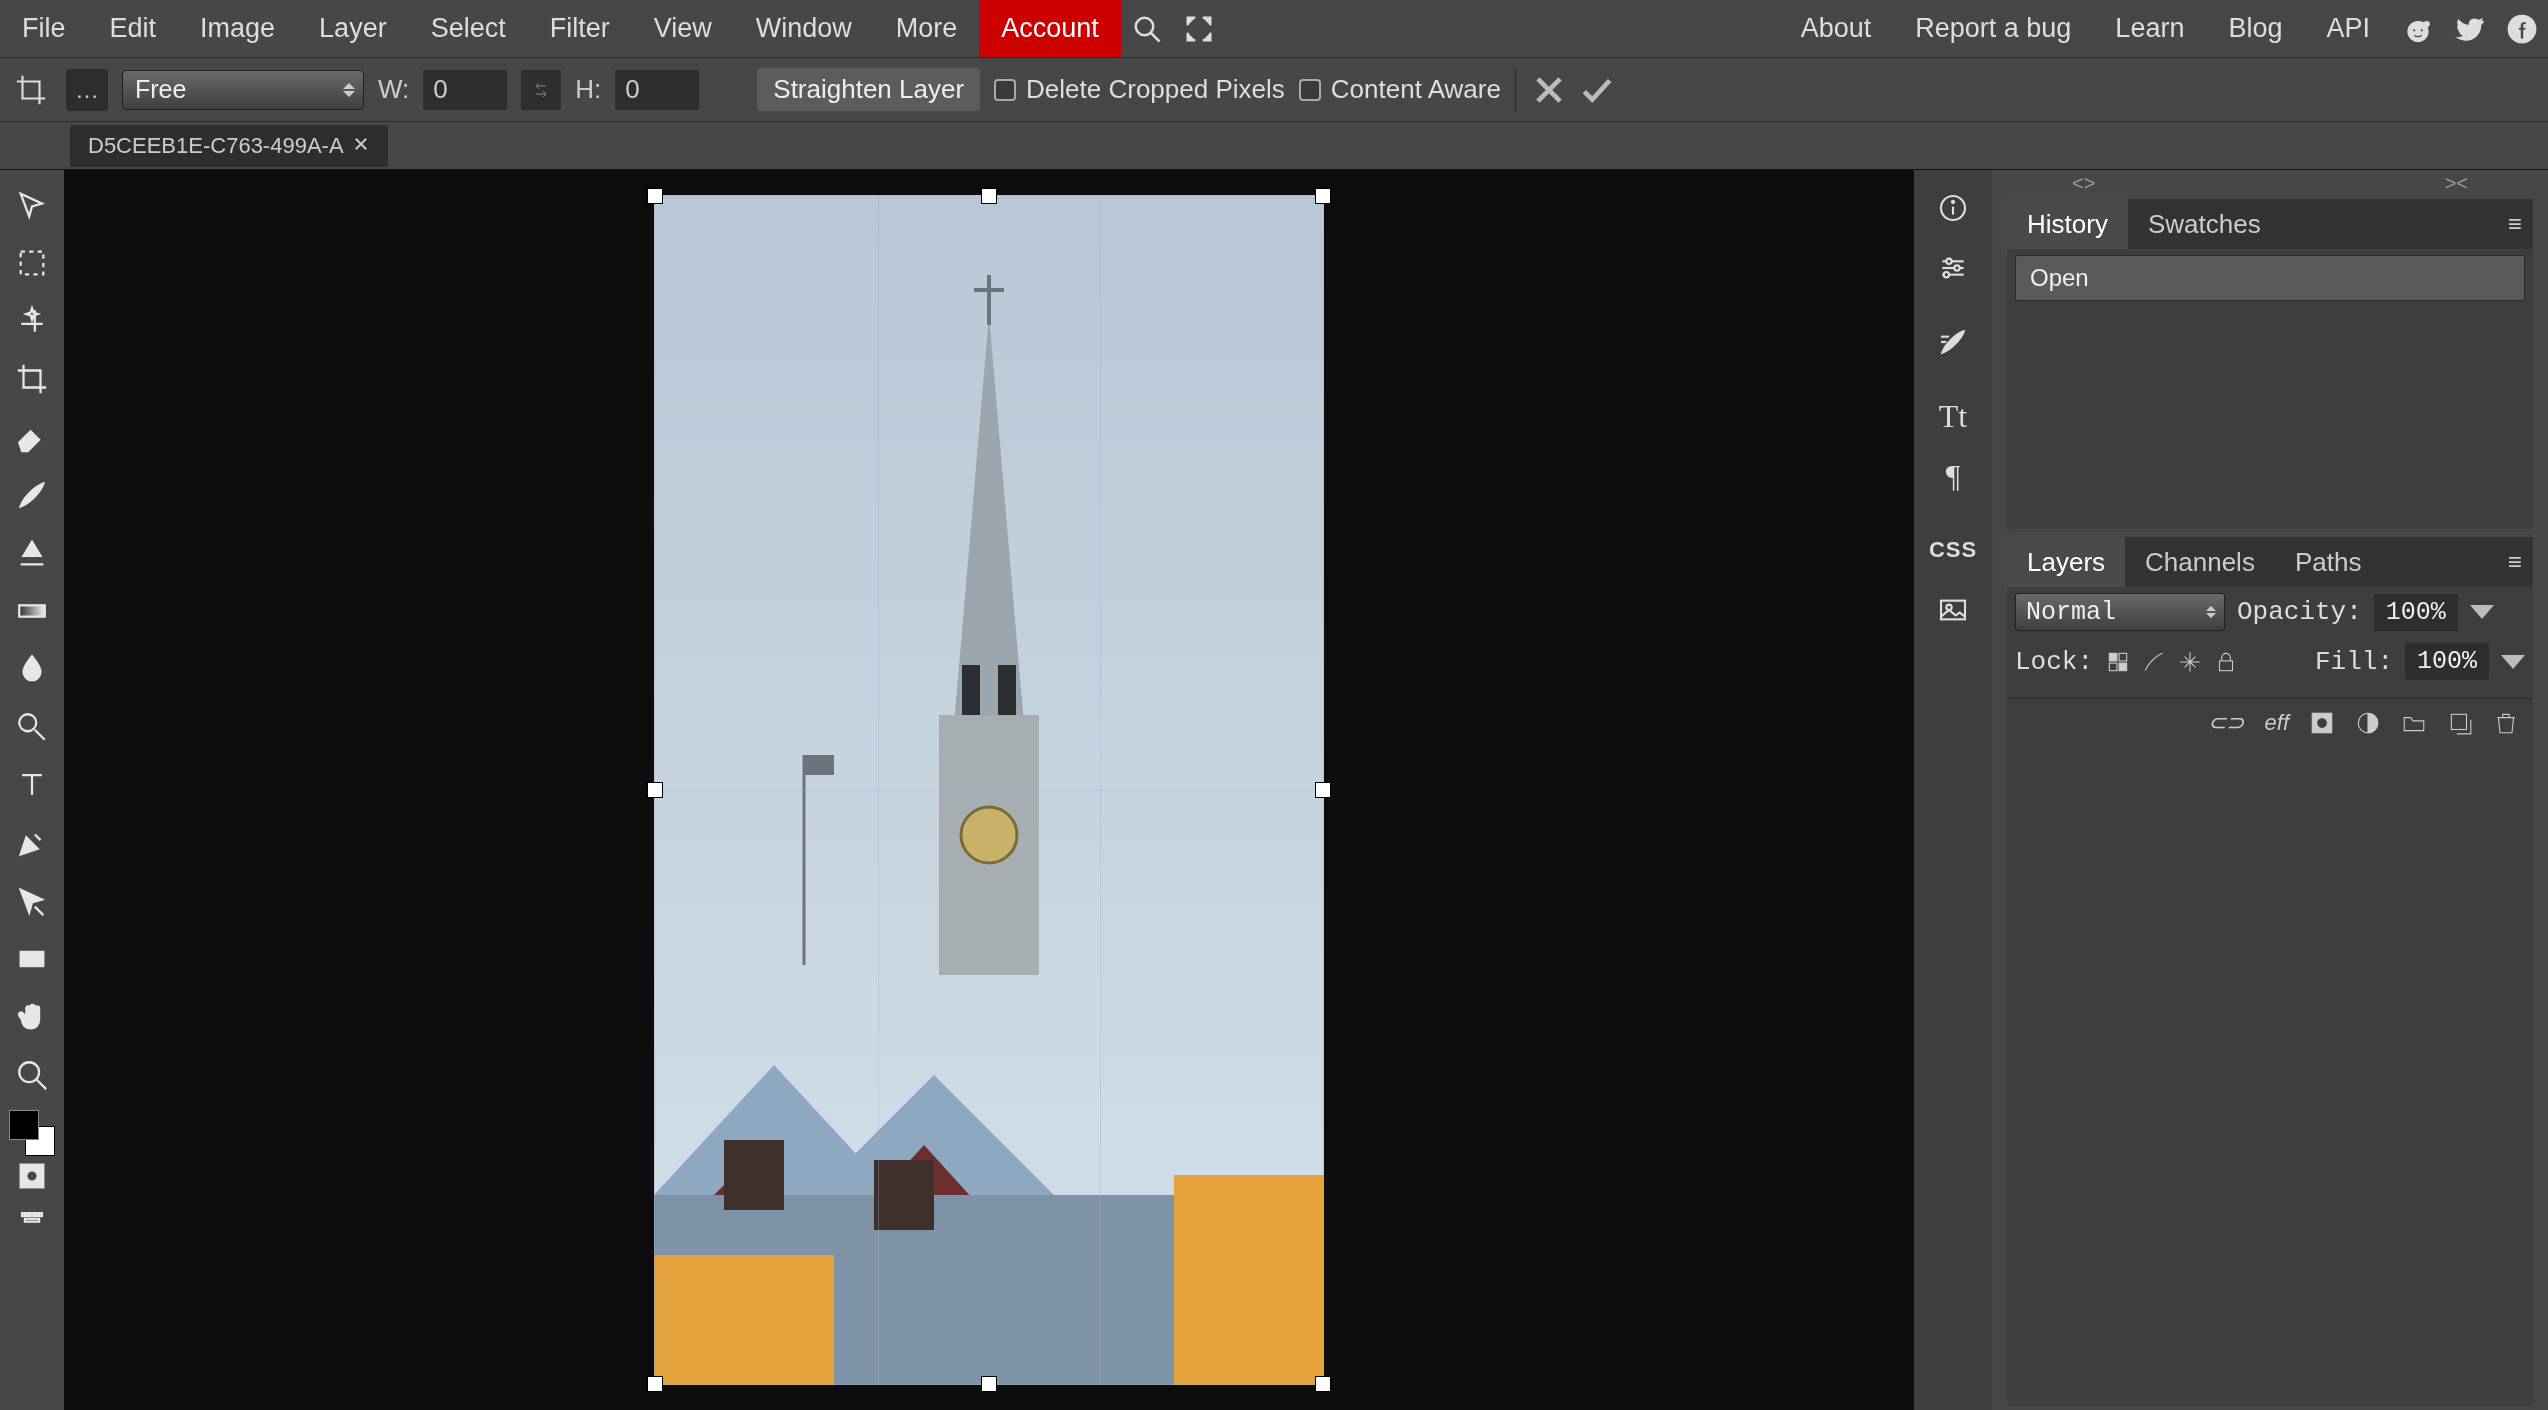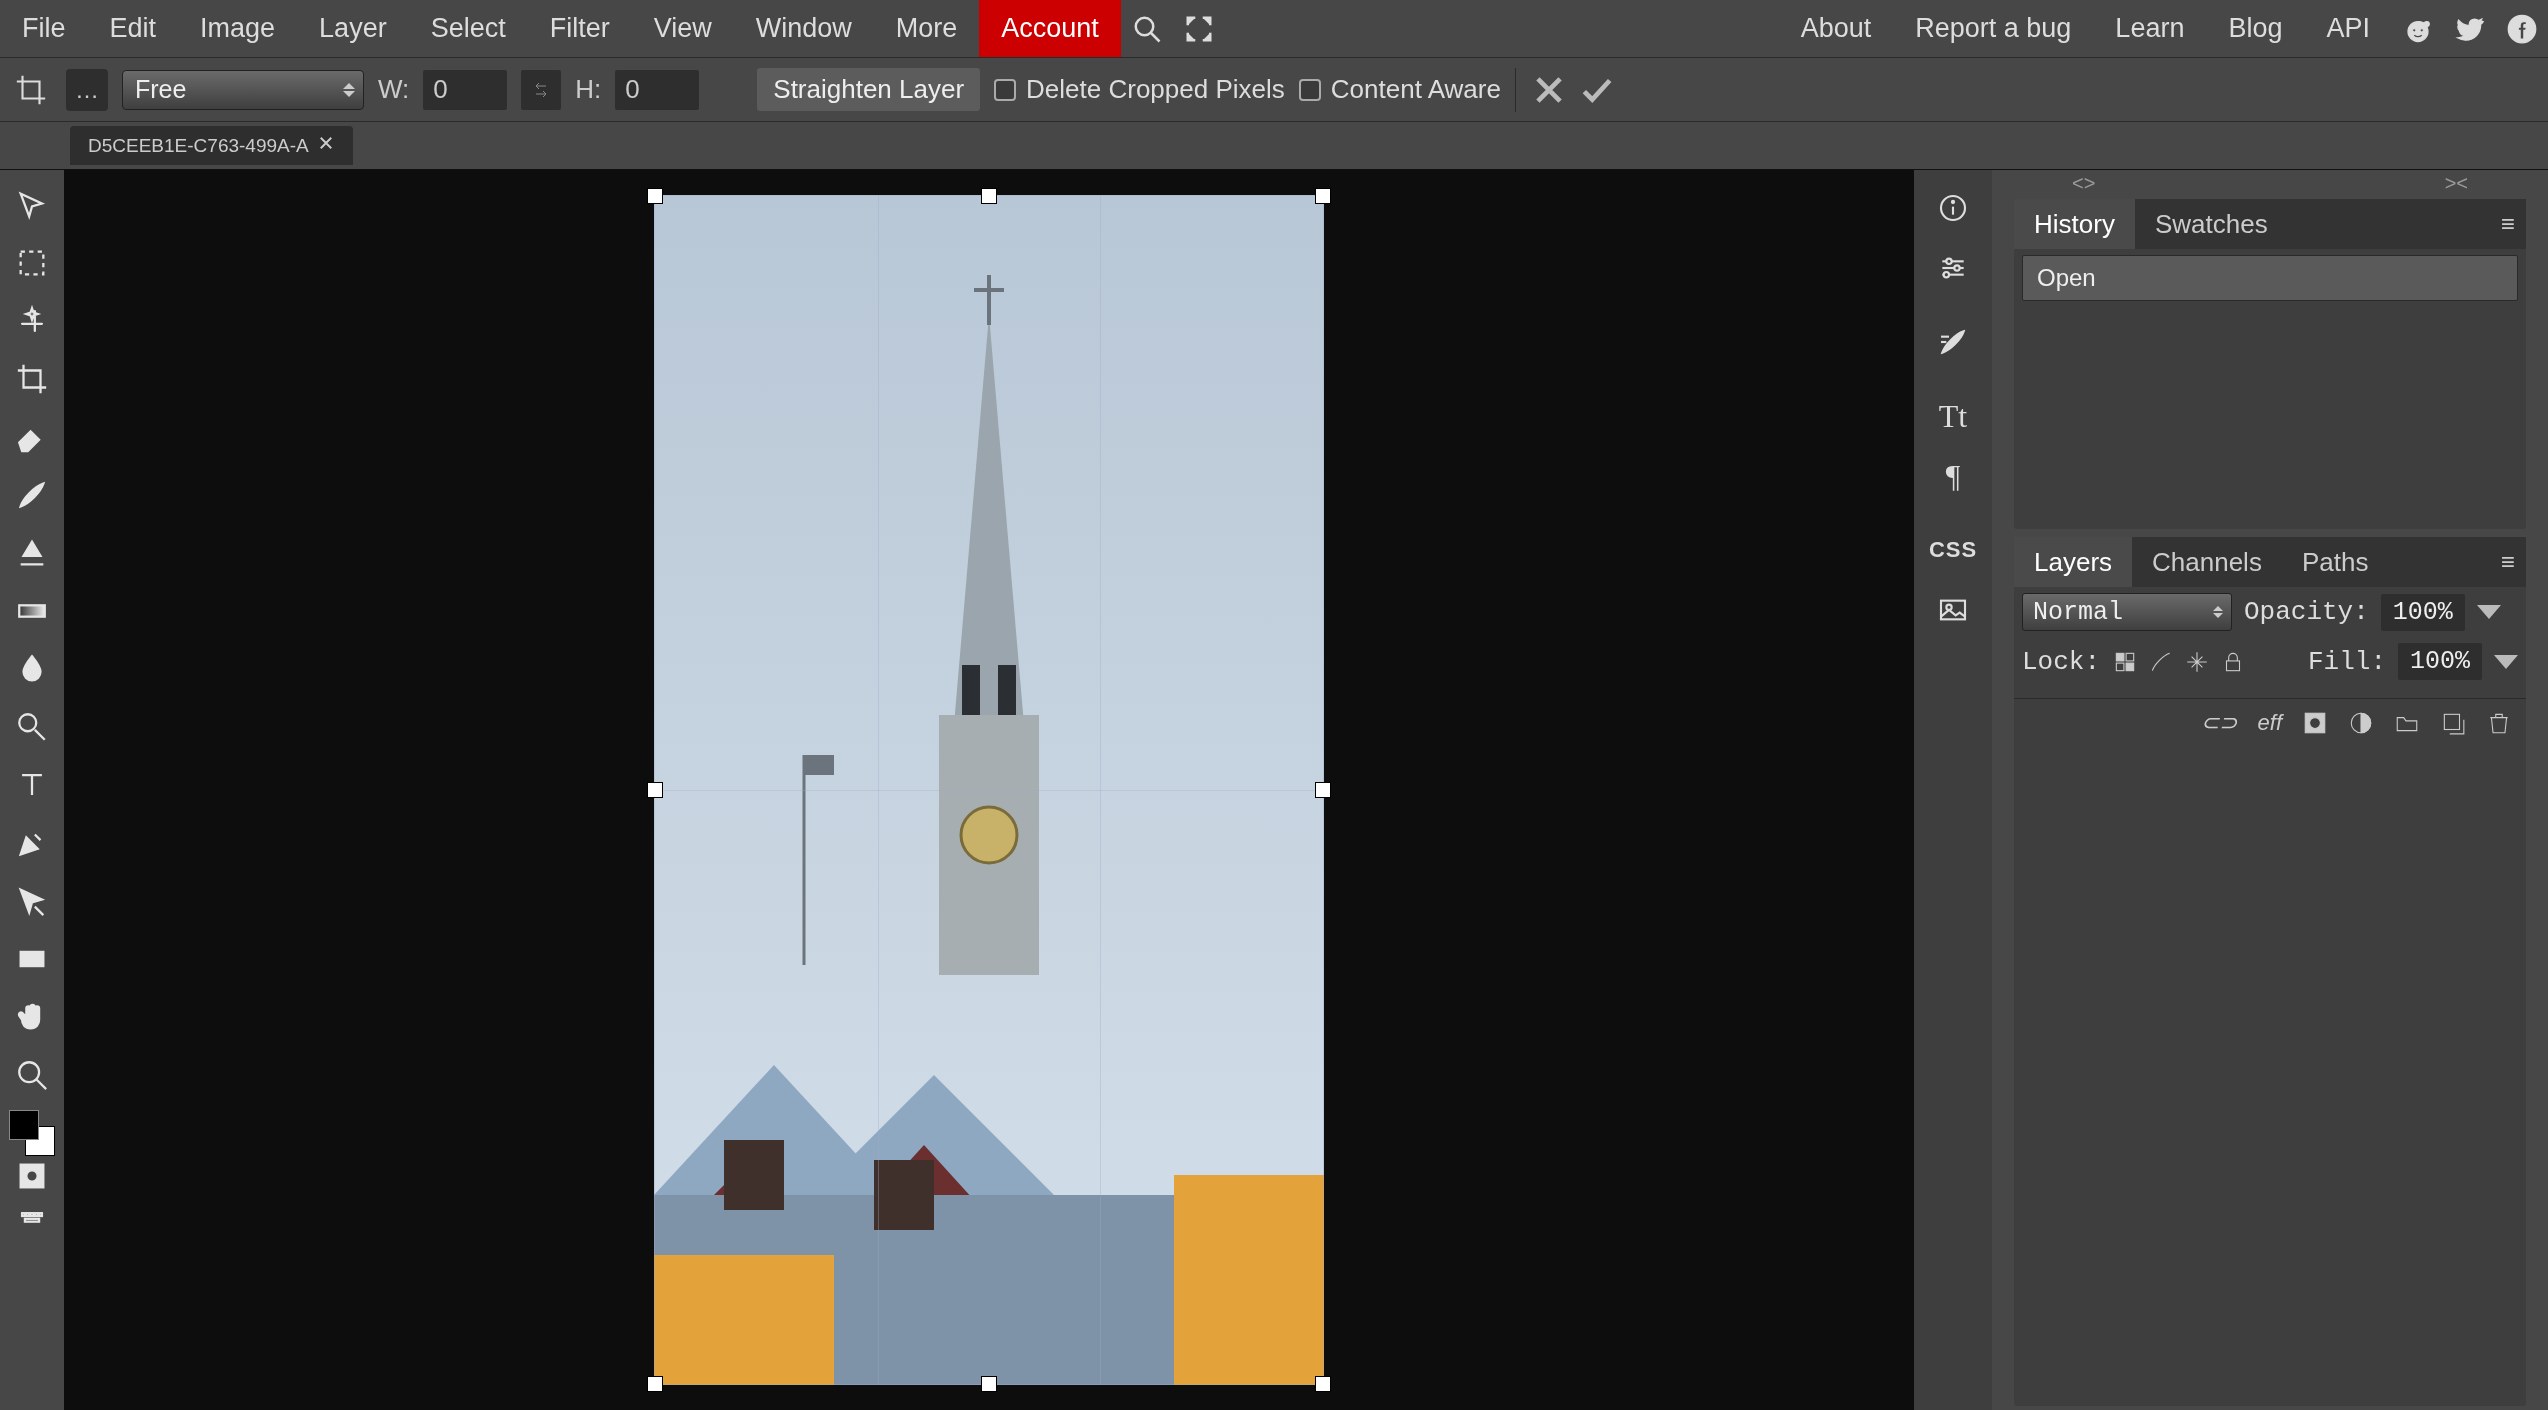--- a/index.html
+++ b/index.html
@@ -72,21 +72,21 @@
 .swap-btn{width:40px;height:40px;background:#2e2e2e;border-radius:2px;display:flex;align-items:center;justify-content:center;}
 .swap-btn svg{width:24px;height:24px;stroke:#888;fill:none;}
 .flat-btn{background:#5c5c5c;padding:6px 16px;border-radius:3px;font-size:26px;color:#eee;cursor:pointer;}
 .chk{display:flex;align-items:center;gap:10px;font-size:26px;color:#ddd;cursor:pointer;}
 .chk .box{width:22px;height:22px;border:2px solid #aaa;border-radius:4px;background:#3a3a3a;}
 .divider-v{width:1px;height:44px;background:#2a2a2a;}
 .confirm-icons{display:flex;gap:10px;}
 .confirm-icons svg{width:38px;height:38px;stroke:#bbb;fill:none;stroke-width:3;cursor:pointer;}
 
 .tabbar{ background:#474747; height:48px; display:flex; align-items:center; padding-left:70px; border-bottom:1px solid #111;}
-.tab{display:flex;align-items:center;gap:8px;background:#2e2e2e;padding:8px 18px;border-radius:4px 4px 0 0;font-size:19px;color:#ccc;}
+.tab{display:flex;align-items:center;gap:8px;background:#2e2e2e;padding:8px 18px;border-radius:4px 4px 0 0;font-size:22px;color:#ccc;}
 .tab .close{cursor:pointer;}
 
 .main{flex:1;display:flex;min-height:0;}
 .toolbar-left{width:64px;background:#474747;display:flex;flex-direction:column;align-items:center;padding-top:6px;gap:0;}
 .tool{width:54px;height:58px;display:flex;align-items:center;justify-content:center;cursor:pointer;border-radius:3px;}
 .tool svg{width:34px;height:34px;stroke:#e6e6e6;fill:none;stroke-width:1.6;}
 .tool.fill svg{fill:#e6e6e6;}
 .color-swatches{width:46px;height:46px;position:relative;margin-top:6px;}
 .color-swatches .bg{position:absolute;right:0;bottom:0;width:30px;height:30px;background:#fff;border:1px solid #000;}
 .color-swatches .fg{position:absolute;left:0;top:0;width:30px;height:30px;background:#000;border:1px solid #888;}
@@ -105,21 +105,21 @@
 .h-bl{bottom:-8px;left:-8px;}.h-bm{bottom:-8px;left:calc(50% - 8px);}.h-br{bottom:-8px;right:-8px;}
 
 .right-col{width:634px;background:#474747;display:flex;}
 .panel-rail{width:78px;background:#3e3e3e;display:flex;flex-direction:column;align-items:center;gap:0;padding-top:8px;}
 .rail-btn{width:58px;height:60px;display:flex;align-items:center;justify-content:center;border-radius:4px;cursor:pointer;}
 .rail-btn svg{width:32px;height:32px;stroke:#ddd;fill:none;stroke-width:1.6;}
 .rail-btn.text{font-family:Georgia,serif;font-size:32px;color:#ddd;}
 .rail-btn.css{font-family:Arial;font-size:22px;font-weight:bold;letter-spacing:1px;color:#ddd;}
 .panels{flex:1;display:flex;flex-direction:column;}
 
-.panel{display:flex;flex-direction:column;margin:4px 22px;background:#3e3e3e;border-radius:3px;}
+.panel{display:flex;flex-direction:column;margin:4px 15px;background:#3e3e3e;border-radius:3px;}
 .panel-tabs{display:flex;align-items:center;height:50px;background:#333;}
 .ptab{padding:0 20px;height:100%;display:flex;align-items:center;color:#ccc;font-size:26px;cursor:pointer;}
 .ptab.active{background:#4a4a4a;color:#fff;}
 .ptab-menu{margin-left:auto;width:36px;display:flex;align-items:center;justify-content:center;color:#ccc;cursor:pointer;}
 .panel-body{padding:6px 8px;}
 .hist-item{background:#5a5a5a;border:1px solid #2a2a2a;padding:8px 14px;border-radius:2px;color:#eee;cursor:pointer;}
 .history-body{height:280px;}
 
 .layers-body{display:flex;flex-direction:column;gap:12px;}
 .row{display:flex;align-items:center;gap:12px;font-family:Liberation Mono, monospace;}

